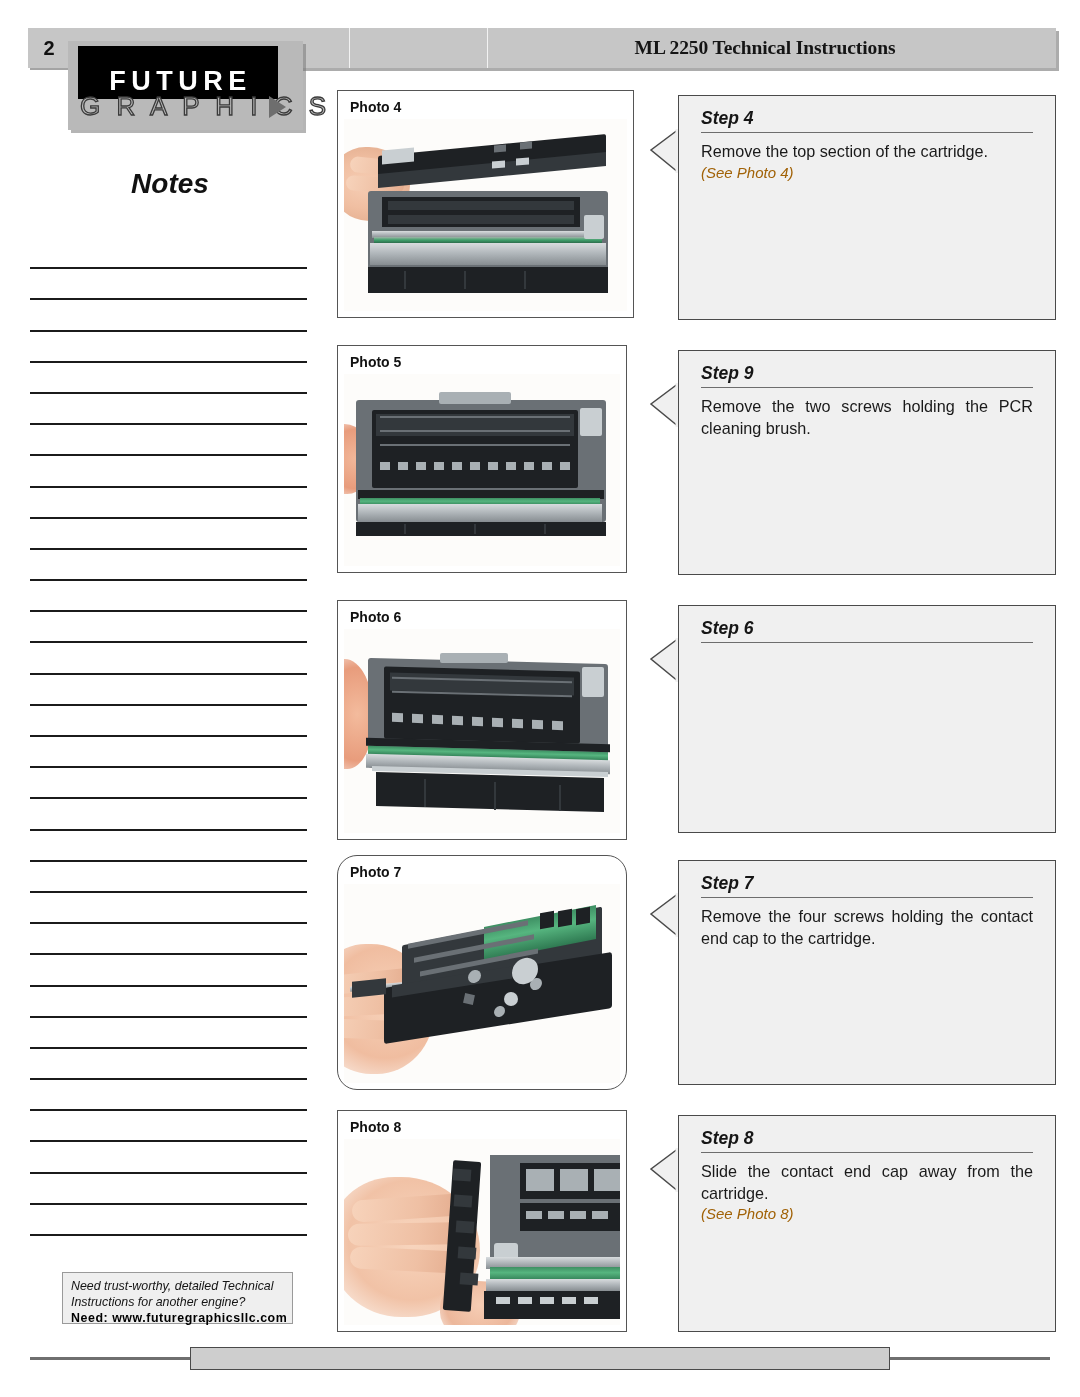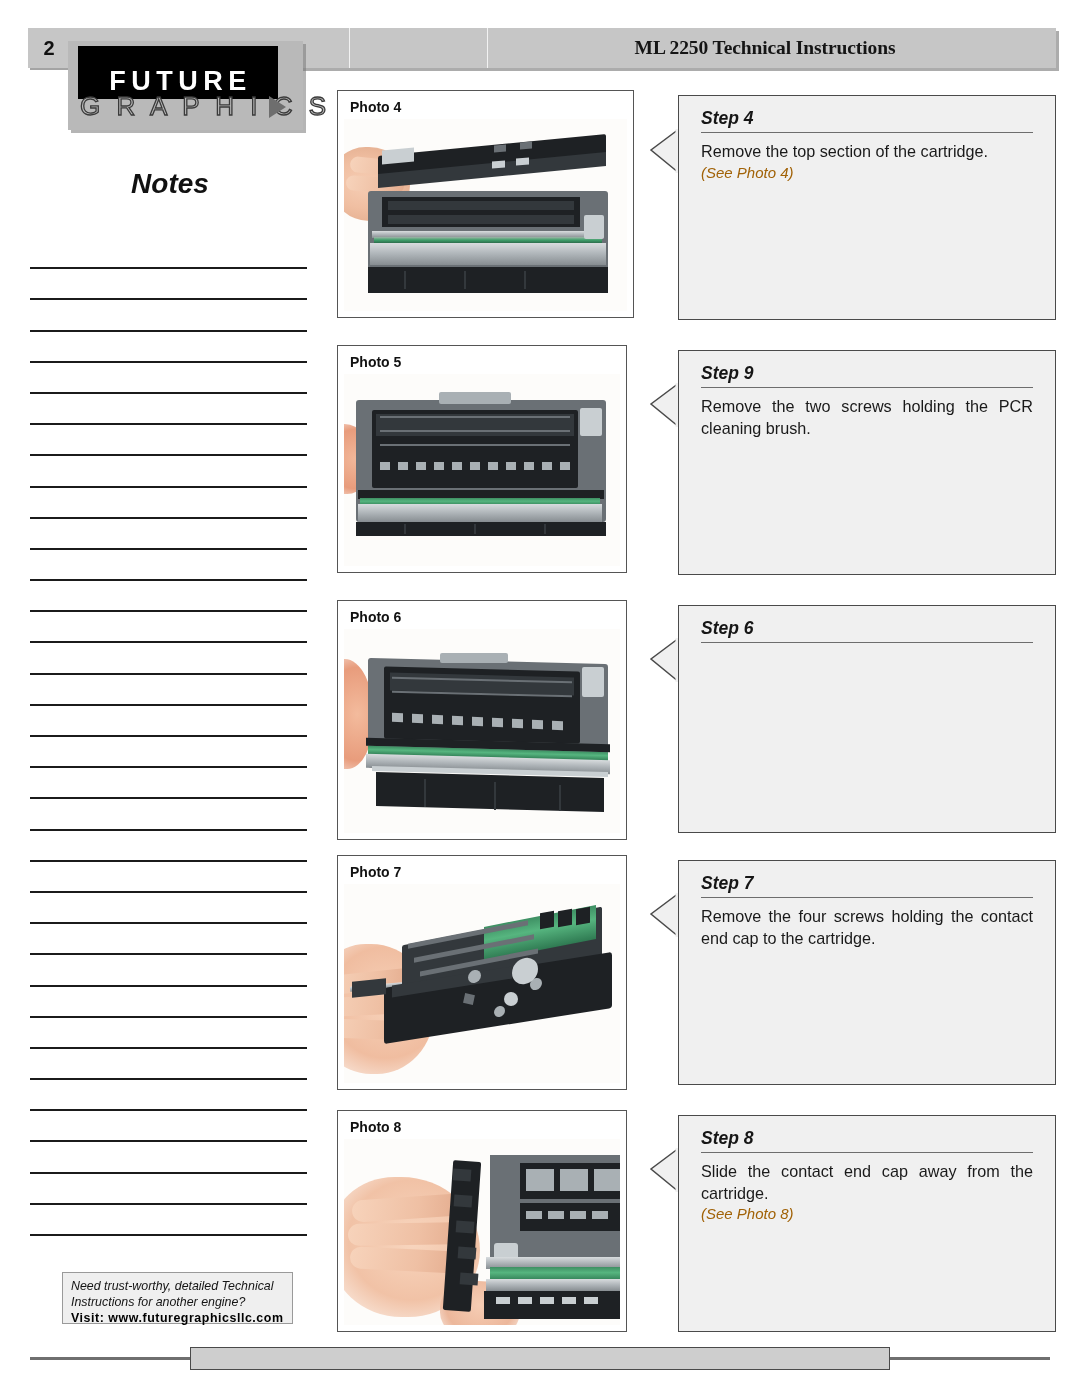--- a/index.html
+++ b/index.html
@@ -321,21 +321,21 @@
     <div class="note-line"></div>
     <div class="note-line"></div>
     <div class="note-line"></div>
     <div class="note-line"></div>
     <div class="note-line"></div>
   </div>
 
 <div class="promo">
   <div class="promo-line">Need trust-worthy, detailed Technical</div>
   <div class="promo-line">Instructions for another engine?</div>
-  <div class="promo-visit">Visit: www.futuregraphicsllc.com</div>
+  <div class="promo-visit">Need: www.futuregraphicsllc.com</div>
 </div>
 
 <div class="photo-box" style="left:337px; top:90px; width:297px; height:228px;padding-left:36px;">
   <div class="photo-label">Photo 4</div>
   <div class="photo-img">
     <div class="ph">
       <div class="pt hand" style="left:-12px; top:28px; width:78px; height:74px;"></div>
       <div class="pt finger" style="left:6px; top:40px; width:62px; height:16px; transform:rotate(6deg);"></div>
       <div class="pt finger" style="left:2px; top:58px; width:58px; height:15px; transform:rotate(4deg);"></div>
       <div class="pt dark" style="left:34px; top:26px; width:228px; height:26px; transform:skewY(-5.5deg); border-radius:2px;"></div>
@@ -455,21 +455,21 @@
 <div class="step-pointer" style="left:646px; top:637px;">
   <svg width="34" height="56" viewBox="0 0 34 56">
     <polygon points="33,1 5,22 33,45" fill="#f0f0f0" stroke="#4a4a4a" stroke-width="1.5"></polygon>
     <line x1="31" y1="1" x2="31" y2="45" stroke="#f0f0f0" stroke-width="3"></line>
   </svg>
 </div>
 <div class="step-box" style="left:678px; top:605px; width:378px; height:228px;">
   <div class="step-title">Step 6</div>
 </div>
 
-<div class="photo-box" style="left:337px; top:855px; width:290px; height:235px;">
+<div class="photo-box" style="left:337px; top:855px; width:290px; height:235px;border-radius:20px;">
   <div class="photo-label">Photo 7</div>
   <div class="photo-img">
     <div class="ph">
       <div class="pt hand" style="left:-30px; top:60px; width:120px; height:130px; background:radial-gradient(ellipse at 60% 45%, #f7d2ba 0%, #f0bda0 55%, rgba(255,245,240,0.2) 100%);"></div>
       <div class="pt finger" style="left:-18px; top:88px; width:86px; height:19px; transform:rotate(-6deg);"></div>
       <div class="pt finger" style="left:-20px; top:112px; width:90px; height:19px; transform:rotate(-3deg);"></div>
       <div class="pt finger" style="left:-18px; top:136px; width:88px; height:19px; transform:rotate(2deg);"></div>
       <div class="pt sil" style="left:6px; top:100px; width:64px; height:5px; transform:rotate(-5deg);"></div>
       <div class="pt dark2" style="left:58px; top:42px; width:200px; height:52px; transform:skewY(-11deg); border-radius:2px;"></div>
       <div class="pt drum" style="left:140px; top:32px; width:112px; height:34px; transform:skewY(-11deg);"></div>

